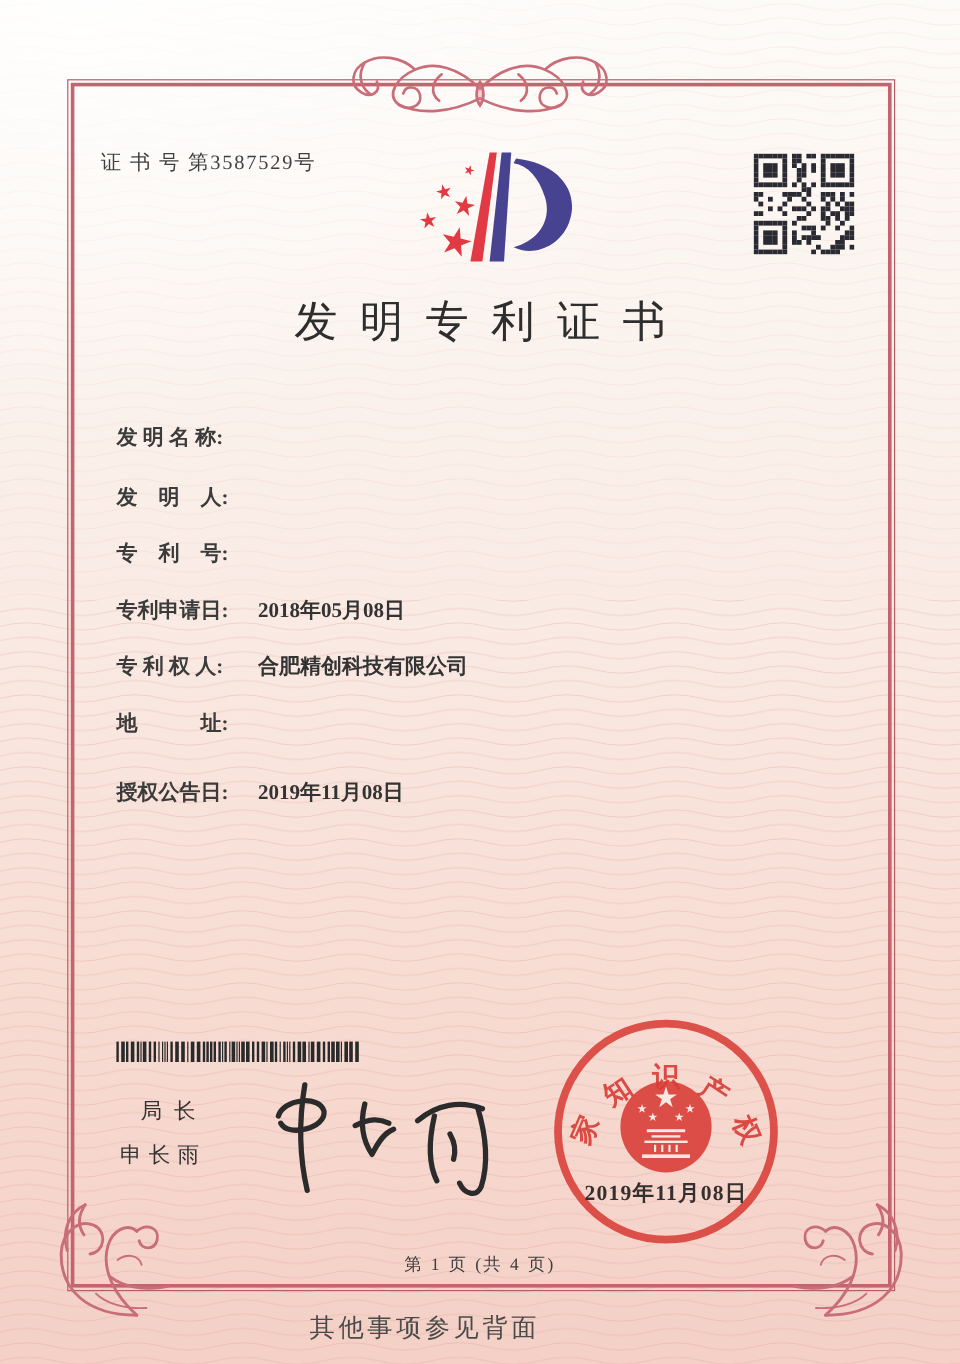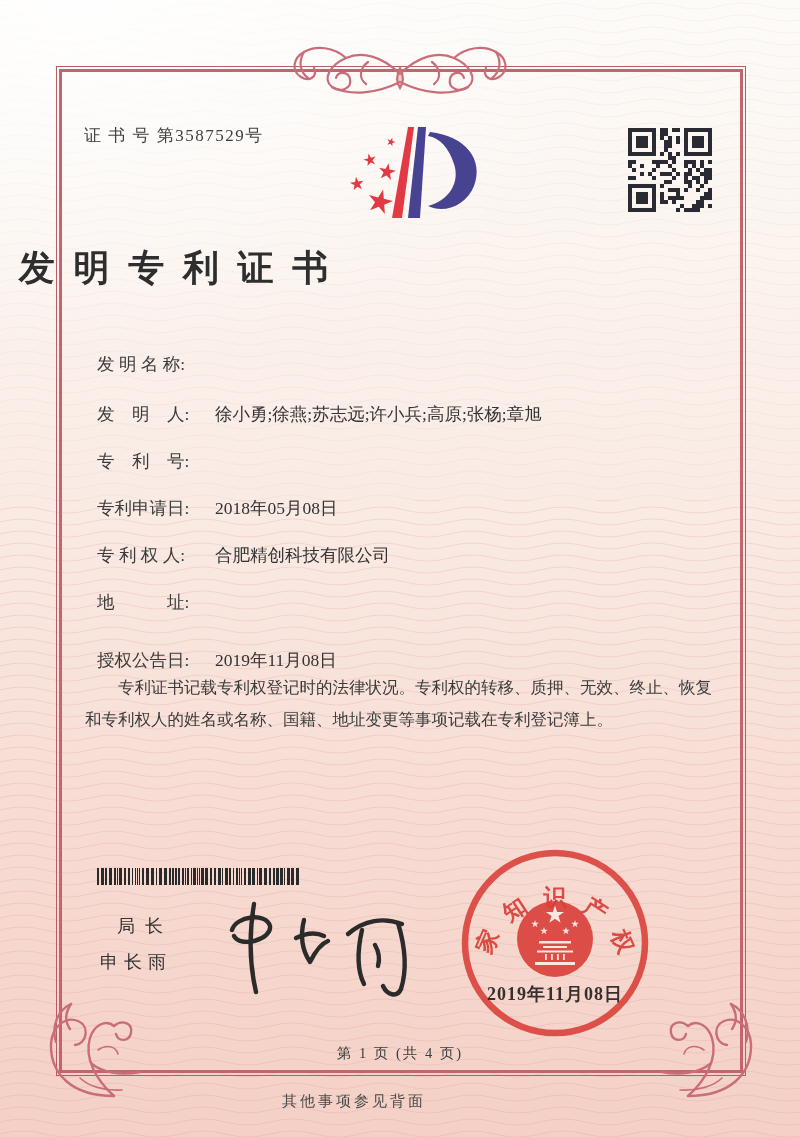--- a/index.html
+++ b/index.html
@@ -11,25 +11,25 @@
   .abs{position:absolute;}
   .vignette{left:0;top:0;width:100%;height:40%;
     background:radial-gradient(ellipse at 10% 0%,rgba(255,255,255,.85),rgba(255,255,255,0) 55%);}
   
   .frame{left:56px;top:66px;width:688px;height:1008px;border:1px solid #b65e68;}
   .frame-inner{position:absolute;left:2px;top:2px;right:2px;bottom:2px;border:3px solid #c4646f;}
   
   .cert-no{left:84px;top:124px;font-size:17px;letter-spacing:1.5px;color:#3f3f3f;}
   .logo{left:328px;top:110px;}
   .qr{left:628px;top:128px;}
-  .title{left:0;top:244px;width:800px;text-align:left;font-size:36px;font-weight:700;
+  .title{left:0;top:244px;width:800px;text-align:center;font-size:36px;font-weight:400;
     letter-spacing:.52em;text-indent:.52em;color:#2e2e2e;}
   
   .fields{left:97px;top:352px;width:620px;font-size:17.5px;}
-  .frow{position:absolute;left:0;display:flex;align-items:flex-start;line-height:1.45;}
+  .frow{position:absolute;left:0;display:flex;align-items:flex-start;line-height:1.45;font-weight:bold;}
   .flabel{width:118px;flex:0 0 118px;color:#3b3b3b;}
   .fvalue{color:#333;max-width:470px;}
   .grant-pair{display:flex;}
   .grant-gap{margin-left:52px;}
   
   .paras{left:85px;top:672px;width:634px;font-size:16.5px;line-height:1.95;color:#3b3b3b;}
   .paras p{margin:0;text-indent:2em;}
   
   .barcode{left:97px;top:868px;width:206px;height:17px;}
   .barcode span{position:absolute;top:0;height:100%;background:#2a2a2a;display:block;}
@@ -37,21 +37,21 @@
   .signer-title{left:100px;top:914px;font-size:18px;letter-spacing:10px;color:#333;
     font-family:"Liberation Sans","DejaVu Sans",sans-serif;margin-left:17px;}
   .signer-name{left:100px;top:950px;font-size:18px;letter-spacing:6px;color:#333;
     font-family:"Liberation Sans","DejaVu Sans",sans-serif;}
   .signature{left:212px;top:890px;}
   
   .seal{left:455px;top:843px;}
   .seal-date{left:487px;top:982px;font-size:18px;font-weight:600;letter-spacing:1px;color:#35302e;}
   
   .page-info{left:0;top:1044px;width:800px;text-align:center;font-size:14.5px;letter-spacing:2px;color:#3d3d3d;}
-  .back-note{left:0;top:1092px;width:708px;text-align:center;font-size:15px;letter-spacing:3px;color:#4a4a4a;}
+  .back-note{left:0;top:1092px;width:708px;text-align:center;font-size:21px;letter-spacing:3px;color:#4a4a4a;}
   .orn-top{left:268px;top:38px;}
   .flourish-bl{left:36px;top:998px;}
   .flourish-br{left:654px;top:998px;transform:scaleX(-1);}
 </style>
 </head>
 <body>
 
 <svg width="0" height="0" style="position:absolute">
   <defs>
     <polygon id="star" points="0,-10 2.25,-3.09 9.51,-3.09 3.63,1.18 5.88,8.09 0,3.82 -5.88,8.09 -3.63,1.18 -9.51,-3.09 -2.25,-3.09"></polygon>
@@ -350,21 +350,20 @@
     </svg>
 
   <div class="abs title">发明专利证书</div>
 
   <div class="abs fields">
     <div class="frow" style="top:0">
       <span class="flabel">发 明 名 称:</span>
     </div>
     <div class="frow" style="top:50px">
       <span class="flabel">发　明　人:</span>
-      <span class="fvalue">徐小勇;徐燕;苏志远;许小兵;高原;张杨;章旭</span>
     </div>
     <div class="frow" style="top:97px">
       <span class="flabel">专　利　号:</span>
     </div>
     <div class="frow" style="top:144px">
       <span class="flabel">专利申请日:</span>
       <span class="fvalue">2018年05月08日</span>
     </div>
     <div class="frow" style="top:191px">
       <span class="flabel">专 利 权 人:</span>
@@ -375,21 +374,20 @@
     </div>
     <div class="frow" style="top:296px">
       <span class="grant-pair">
         <span class="flabel">授权公告日:</span>
         <span class="fvalue">2019年11月08日</span>
       </span>
     </div>
   </div>
 
   <div class="abs paras">
-    <p>专利证书记载专利权登记时的法律状况。专利权的转移、质押、无效、终止、恢复和专利权人的姓名或名称、国籍、地址变更等事项记载在专利登记簿上。</p>
   </div>
 
   <div class="abs barcode">
       <span style="left:0px;width:2px"></span>
       <span style="left:4px;width:3px"></span>
       <span style="left:8px;width:2px"></span>
       <span style="left:12px;width:3px"></span>
       <span style="left:17px;width:2px"></span>
       <span style="left:20px;width:1px"></span>
       <span style="left:22px;width:3px"></span>

